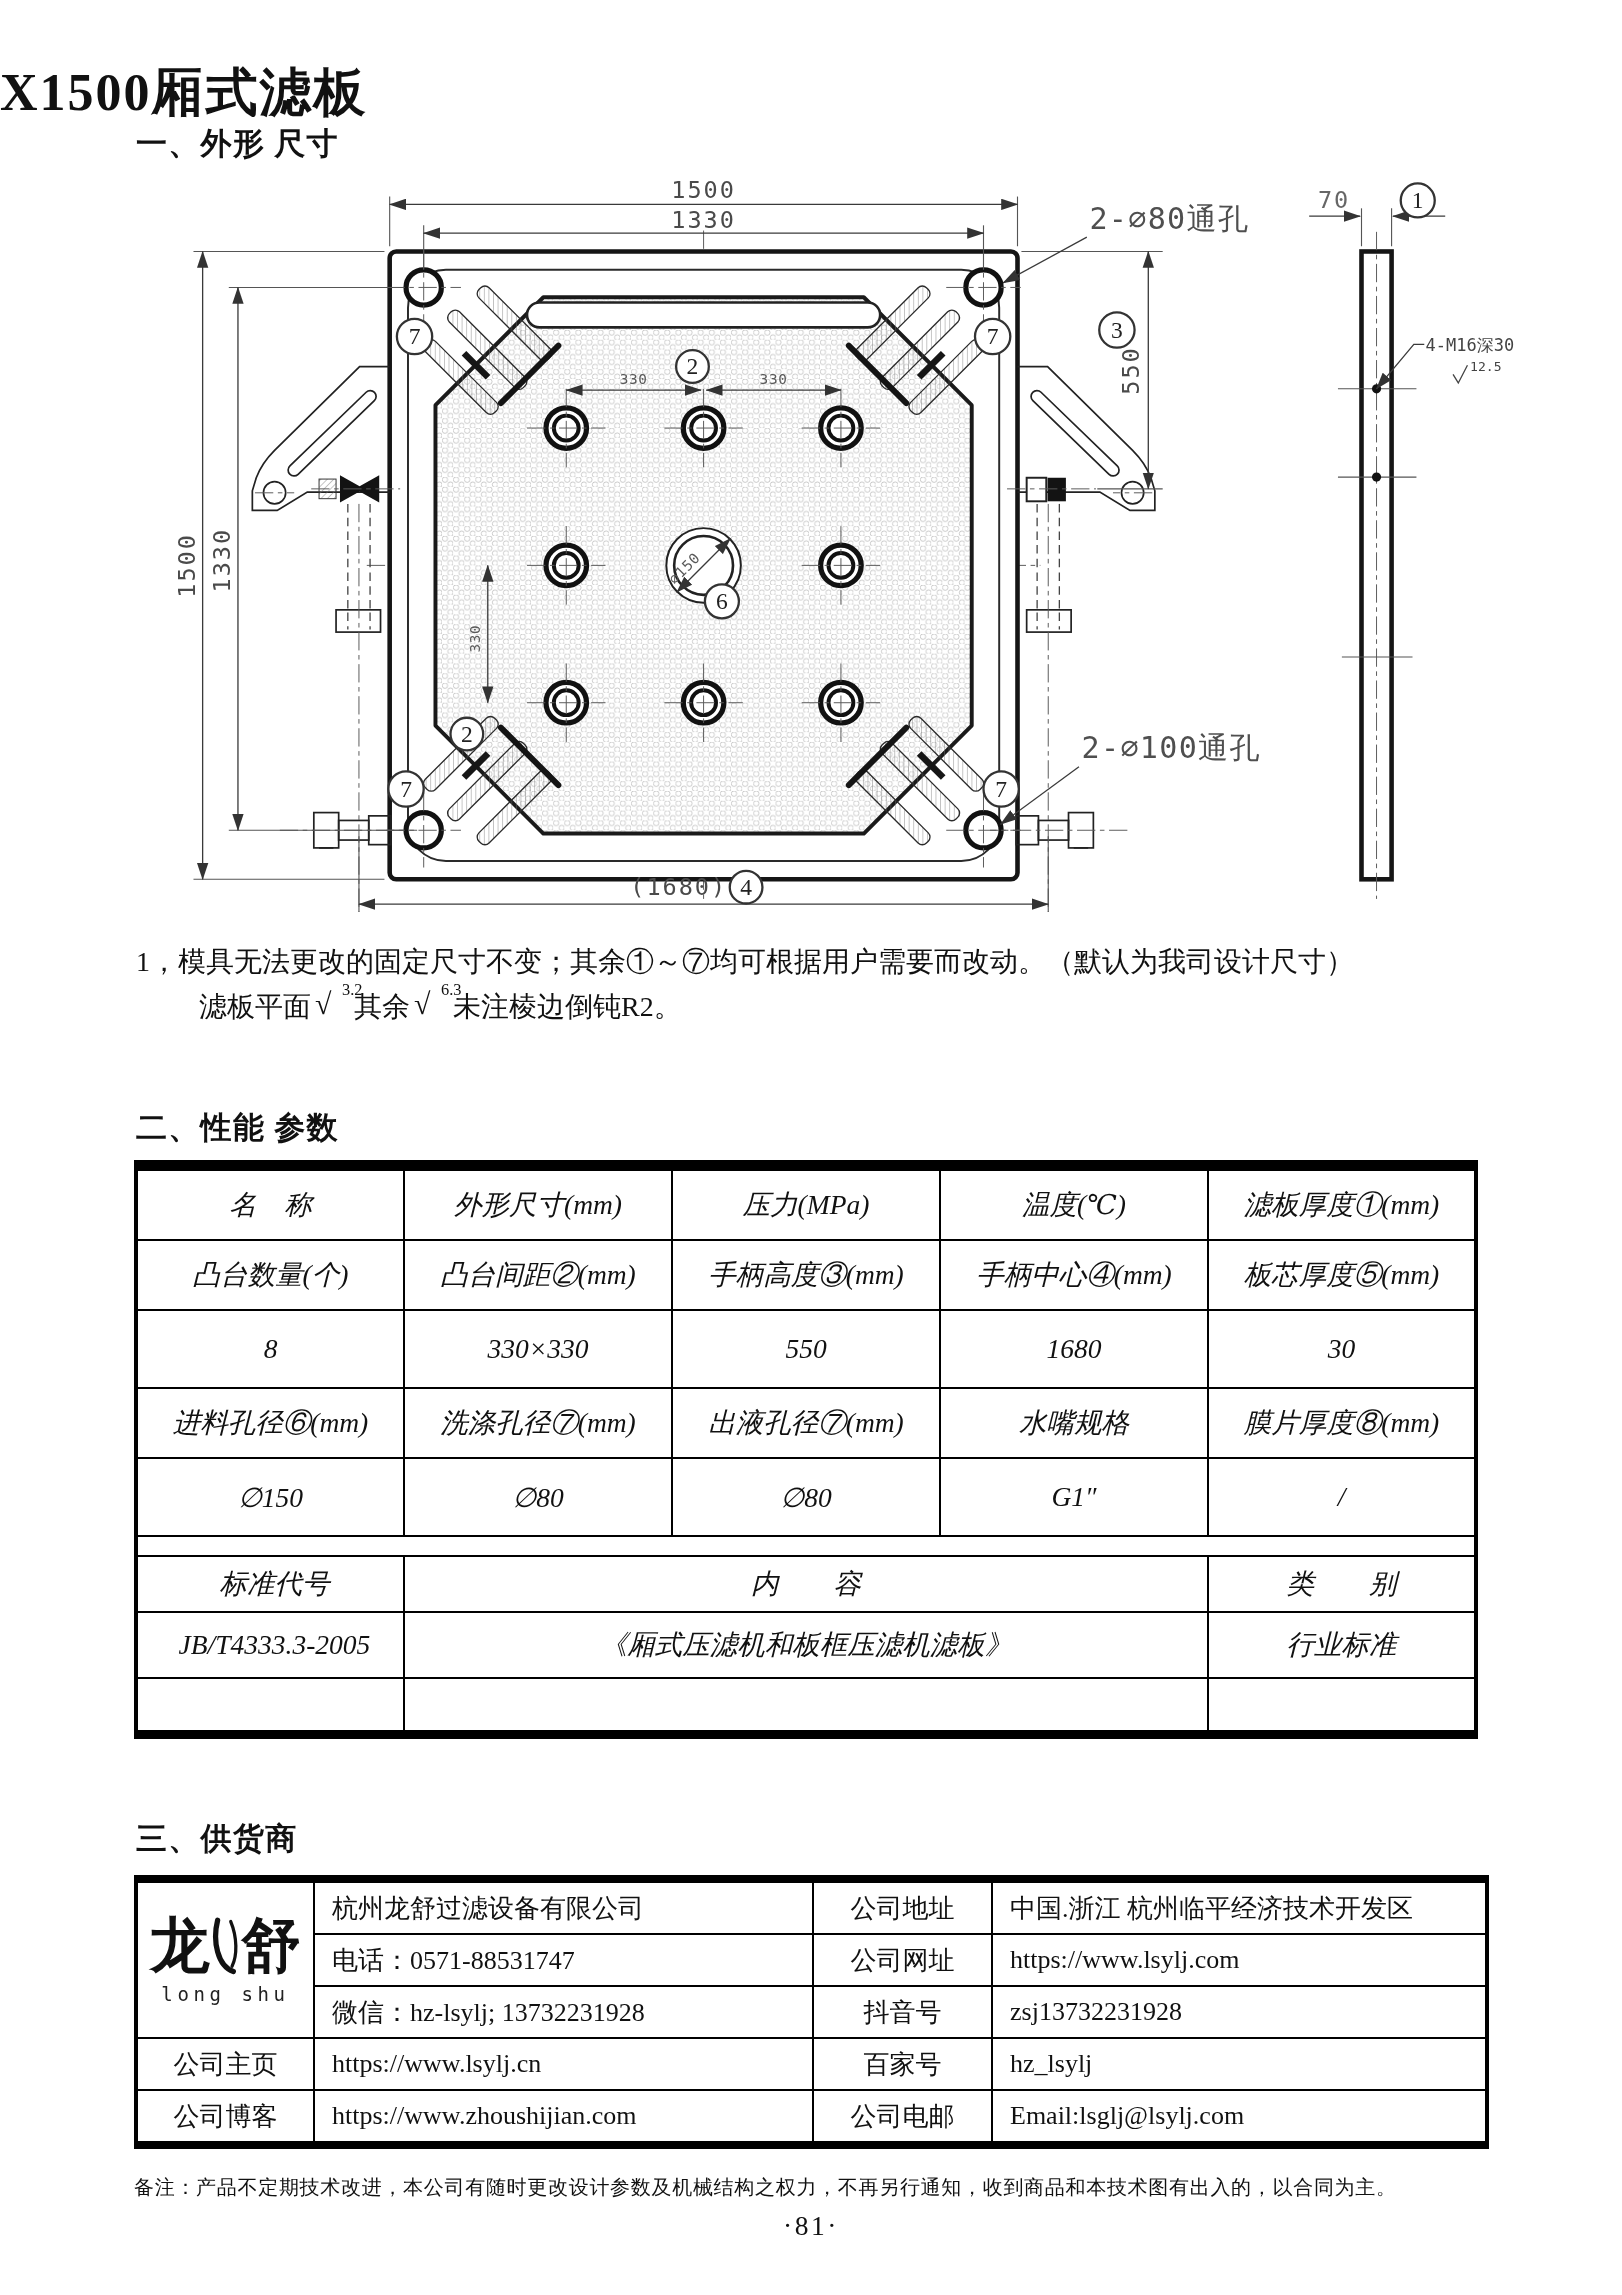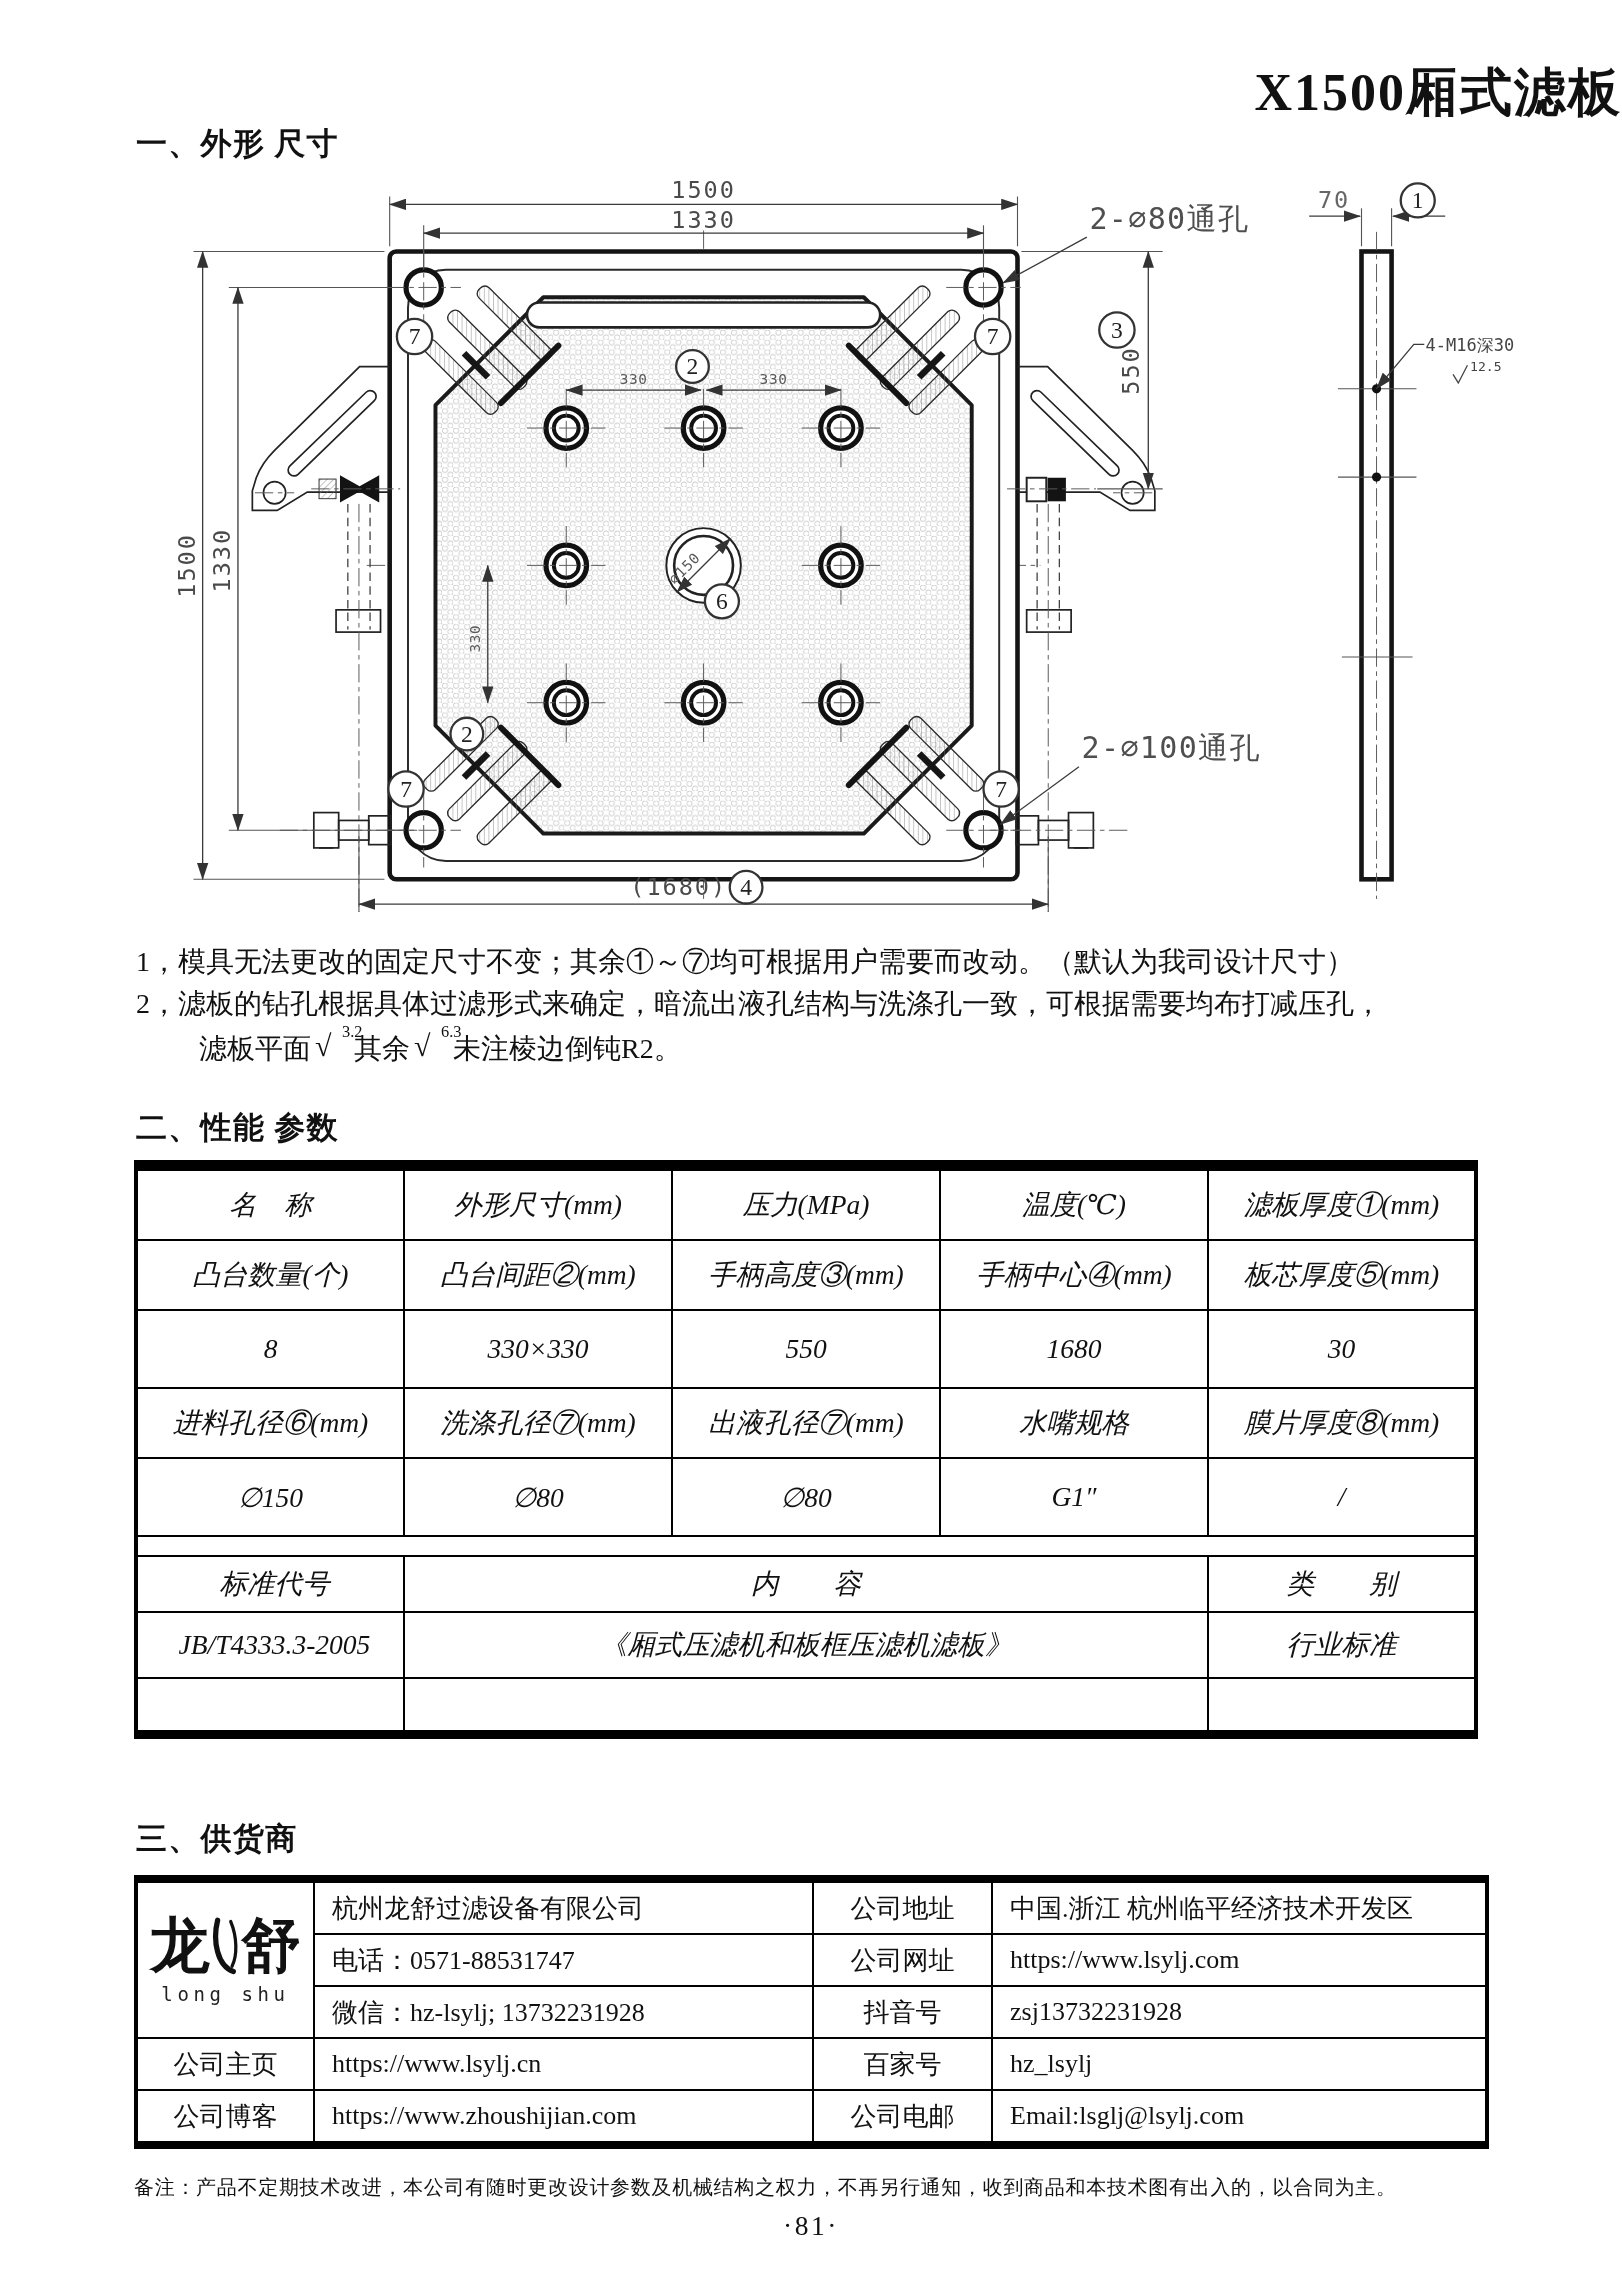--- a/index.html
+++ b/index.html
@@ -1,18 +1,18 @@
 <!DOCTYPE html>
 <html style="font-size:10.5px"><head>
 <meta charset="utf-8">
 <style>
   html,body{margin:0;padding:0;background:#888;}
   #page{position:relative;width:1622px;height:2295px;background:#ffffff;overflow:hidden;
         font-family:"Liberation Serif","DejaVu Serif",serif;color:#111;}
-  .title{position:absolute;left:0;top:58px;width:100%;text-align:right;
+  .title{position:absolute;left:0;top:58px;width:100%;text-align:left;
          font-size:52px;font-weight:700;letter-spacing:2px;}
   .sec-h{position:absolute;left:136px;font-size:31px;font-weight:700;letter-spacing:1.3px;}
   #h1{top:123px}#h2{top:1107px}#h3{top:1818px}
   #draw{position:absolute;left:108px;top:173px;width:1407px;height:739px;}
 
   
   .cl{stroke:#5a5a5a;stroke-width:1.5;fill:none;stroke-dasharray:28 7 7 7;}
   .thin{stroke:#555;stroke-width:1.7;fill:none;}
   .diml{stroke:#3a3a3a;stroke-width:2;fill:none;}
   .med{stroke:#222;stroke-width:2.6;fill:none;}
@@ -317,21 +317,20 @@
         <line class="diml" x1="2044" y1="66" x2="1964" y2="66" marker-end="url(#ar)"></line>
         <text class="dimt" x="1874" y="54" text-anchor="middle" style="fill:#666">70</text>
         <circle class="balc" cx="2002" cy="42" r="26"></circle>
         <text class="balt" x="2002" y="54">1</text>
       </g>
     </g>
   </svg>
 
   <div class="notes">
     <div>1，模具无法更改的固定尺寸不变；其余①～⑦均可根据用户需要而改动。（默认为我司设计尺寸）</div>
-    <div>2，滤板的钻孔根据具体过滤形式来确定，暗流出液孔结构与洗涤孔一致，可根据需要均布打减压孔，</div>
     <div class="l3">
       <span>滤板平面</span><span class="rf"><span class="num">3.2</span><span class="glyph">√</span></span><span>其余</span><span class="rf"><span class="num">6.3</span><span class="glyph">√</span></span><span>未注棱边倒钝R2。</span>
     </div>
   </div>
 
   <div class="sec-h" id="h2">二、性能 参数</div>
 
   <table class="t1">
     <colgroup>
         <col style="width:268px">

